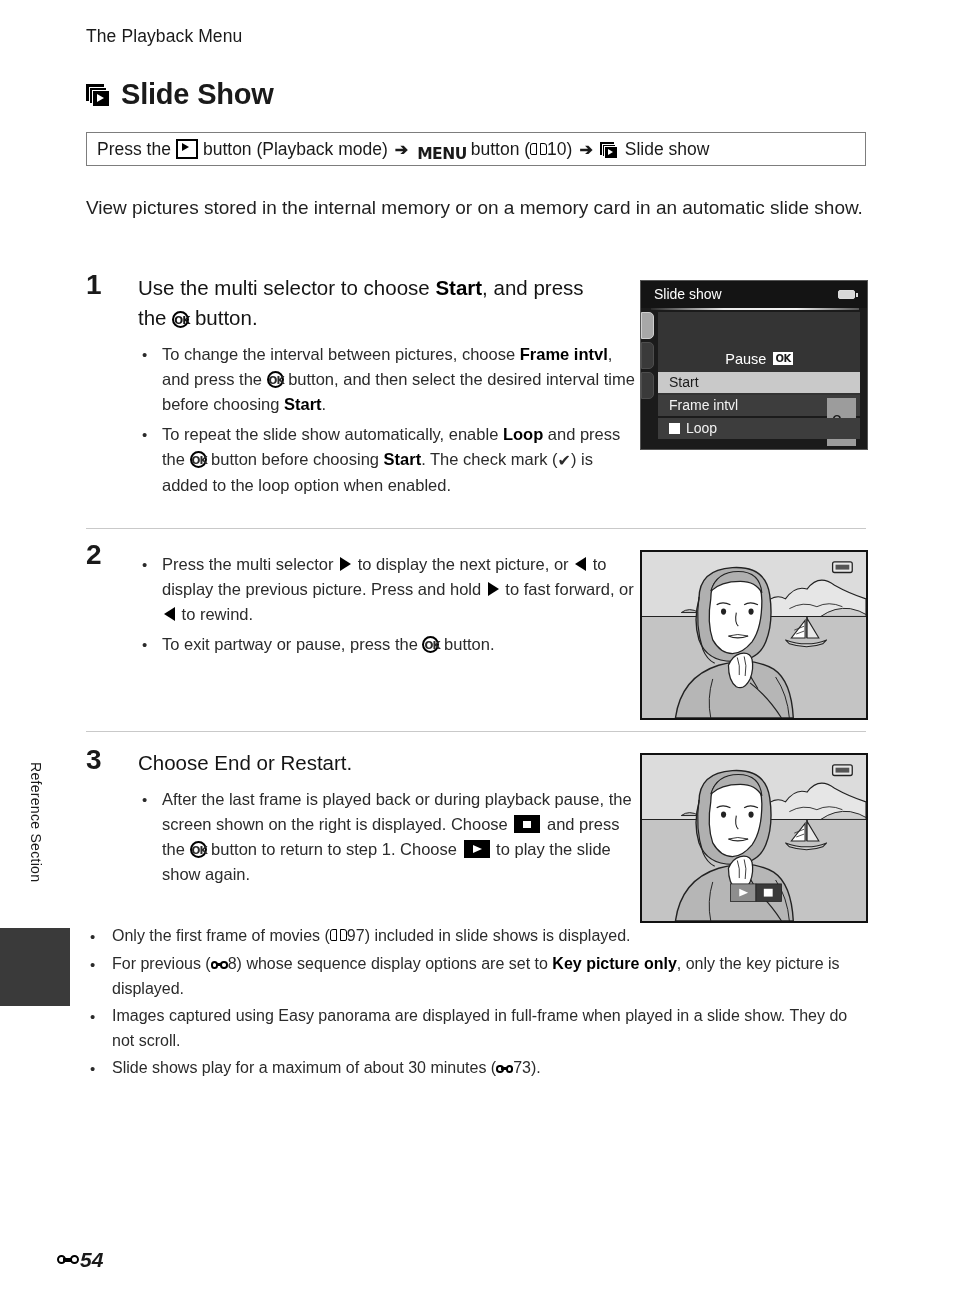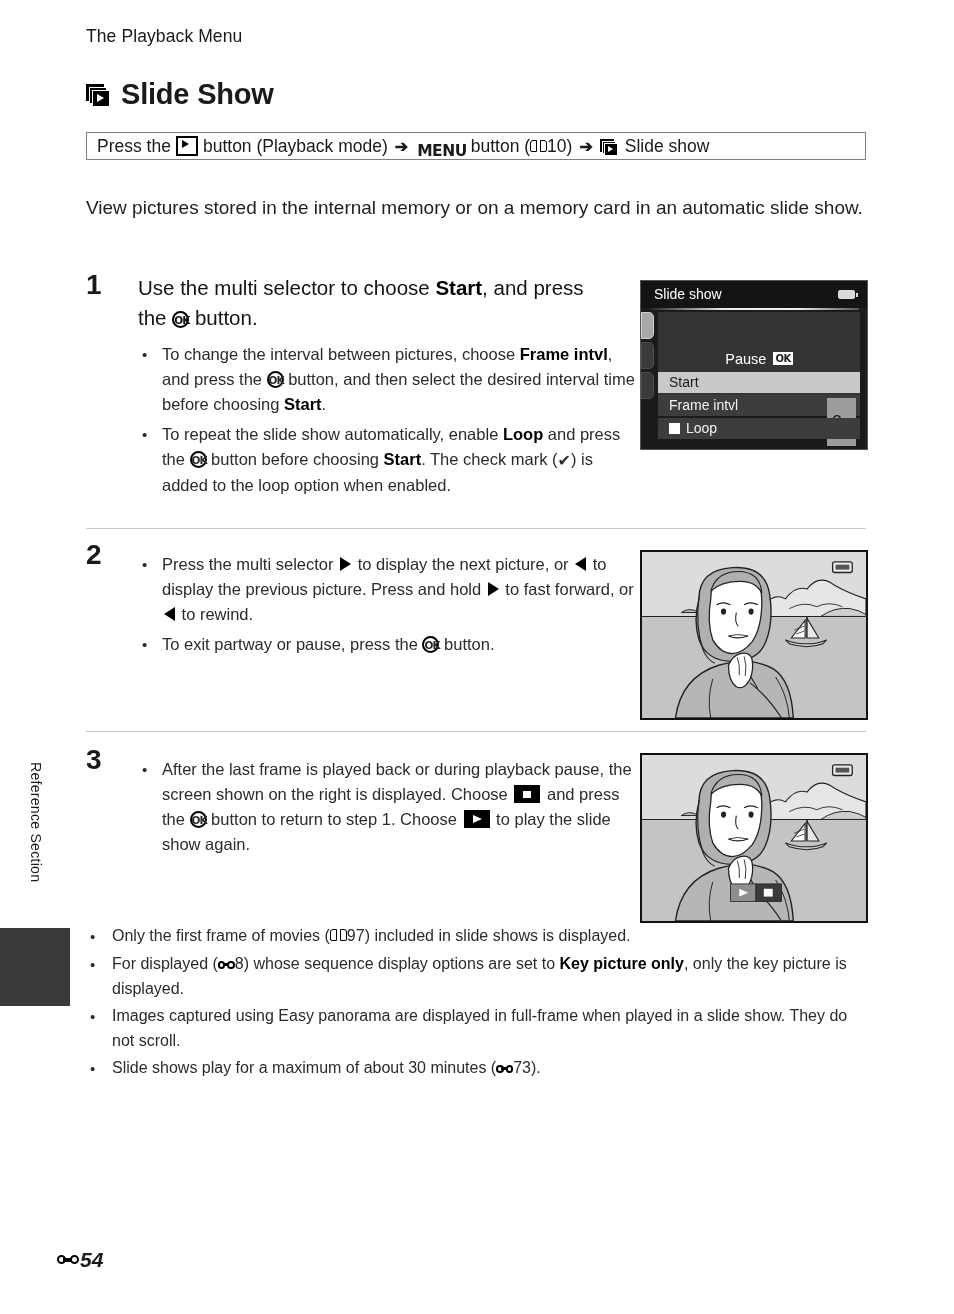--- a/index.html
+++ b/index.html
@@ -81,21 +81,21 @@
     border-top: 3.5px solid transparent;
     border-bottom: 3.5px solid transparent;
   }
 
   
   .path-box {
     position: absolute;
     left: 86px;
     top: 132px;
     width: 780px;
-    height: 28px;
+    height: 34px;
     box-sizing: border-box;
     border: 1.5px solid #7d7d7d;
     display: flex;
     align-items: center;
     padding-left: 10px;
     font-size: 17.5px;
   }
   .path-box .seg { display: inline-flex; align-items: center; }
 
   
@@ -670,20 +670,21 @@
       <path d="M110 134 Q128 148 142 170" stroke="#222" stroke-width="1.2" fill="none"></path>
       <rect x="194" y="10" width="20" height="11" rx="2" fill="#e8e8e8" stroke="#222" stroke-width="1.3"></rect>
       <rect x="197" y="13" width="14" height="5" fill="#555"></rect>
     </svg>
   </div>
 
   <div class="divider" style="top:731px;"></div>
 
   <div class="step" style="top:748px;">
     <div class="step-num">3</div>
+    <div class="step-head">Choose End or Restart.</div>
     <div class="step-body">
       <div class="bullet-row">
         <div class="bullet-dot">•</div>
         <div class="bullet-text">
           <span>After the last frame is played back or during playback pause, the screen shown on the right is displayed. Choose </span><span class="glyph-stop"></span><span> and press the </span><span class="glyph-ok"><span>OK</span></span><span> button to return to step 1. Choose </span><span class="glyph-play"></span><span> to play the slide show again.</span>
         </div>
       </div>
     </div>
   </div>
 
@@ -735,21 +736,21 @@
     <div class="notes-list">
       <div class="notes-row">
         <div class="bullet-dot">•</div>
         <div class="bullet-text">
           <span>Only the first frame of movies (</span><span class="glyph-book"></span><span>97) included in slide shows is displayed.</span>
         </div>
       </div>
       <div class="notes-row">
         <div class="bullet-dot">•</div>
         <div class="bullet-text">
-          <span>For displayed (</span><span class="glyph-bino sm"><i class="l"></i><b></b><i class="r"></i></span><span>8) whose sequence display options are set to </span><b class="bold">Key picture only</b><span>, only the key picture is displayed.</span>
+          <span>For previous (</span><span class="glyph-bino sm"><i class="l"></i><b></b><i class="r"></i></span><span>8) whose sequence display options are set to </span><b class="bold">Key picture only</b><span>, only the key picture is displayed.</span>
         </div>
       </div>
       <div class="notes-row">
         <div class="bullet-dot">•</div>
         <div class="bullet-text">Images captured using Easy panorama are displayed in full-frame when played in a slide show. They do not scroll.</div>
       </div>
       <div class="notes-row">
         <div class="bullet-dot">•</div>
         <div class="bullet-text">
           <span>Slide shows play for a maximum of about 30 minutes (</span><span class="glyph-bino sm"><i class="l"></i><b></b><i class="r"></i></span><span>73).</span>

